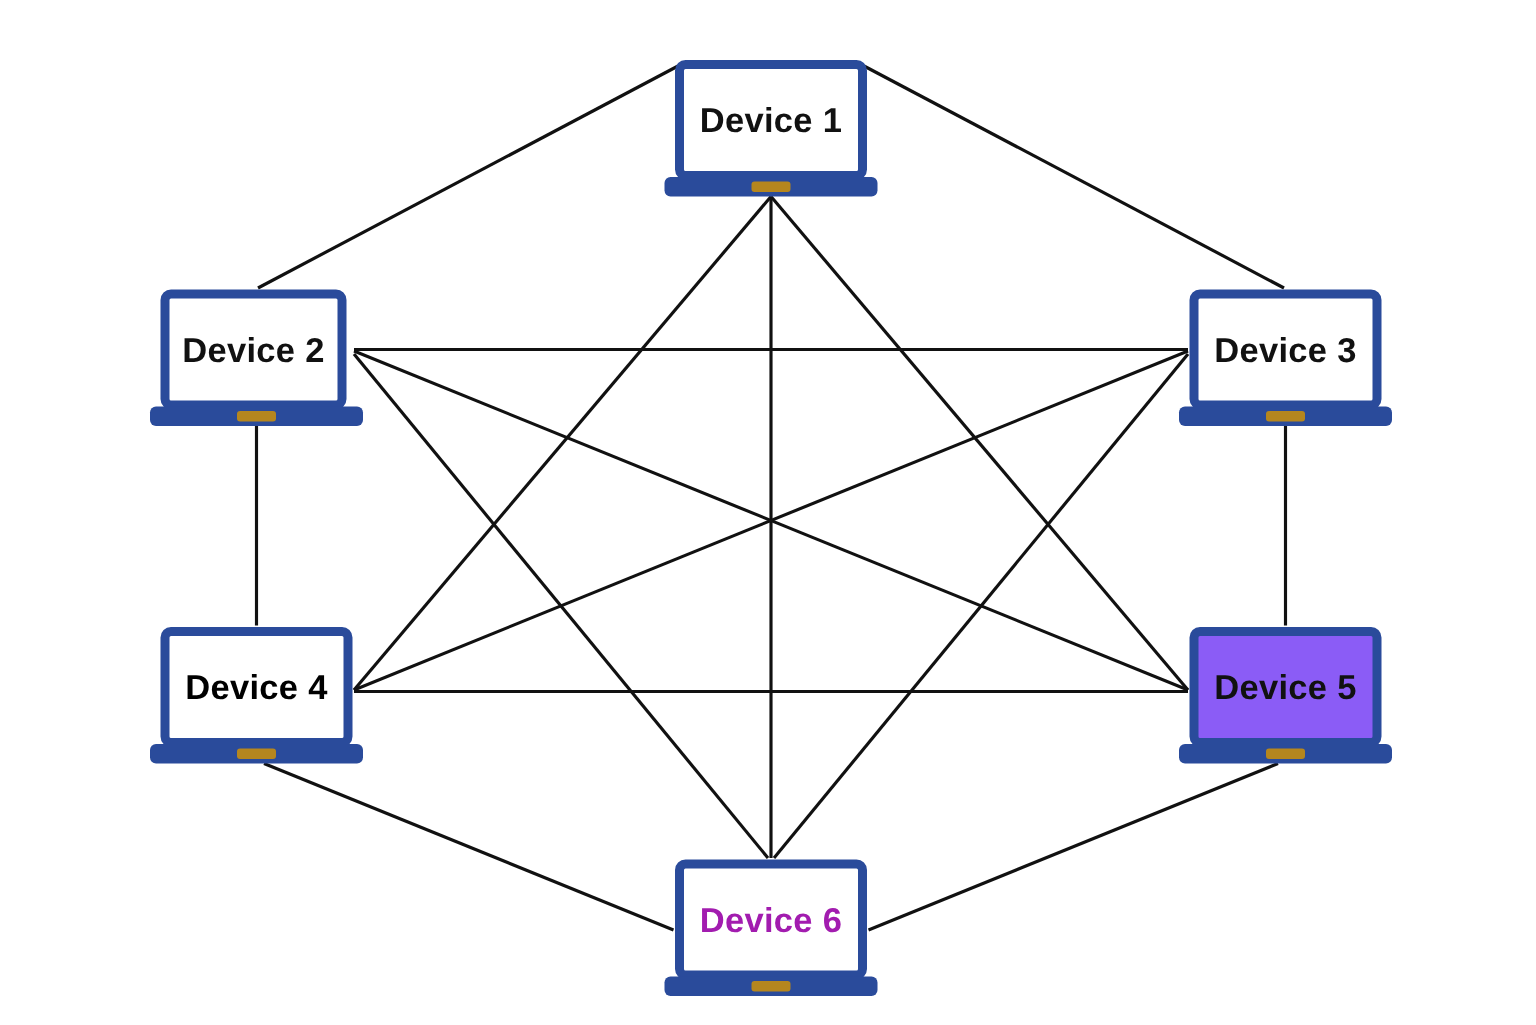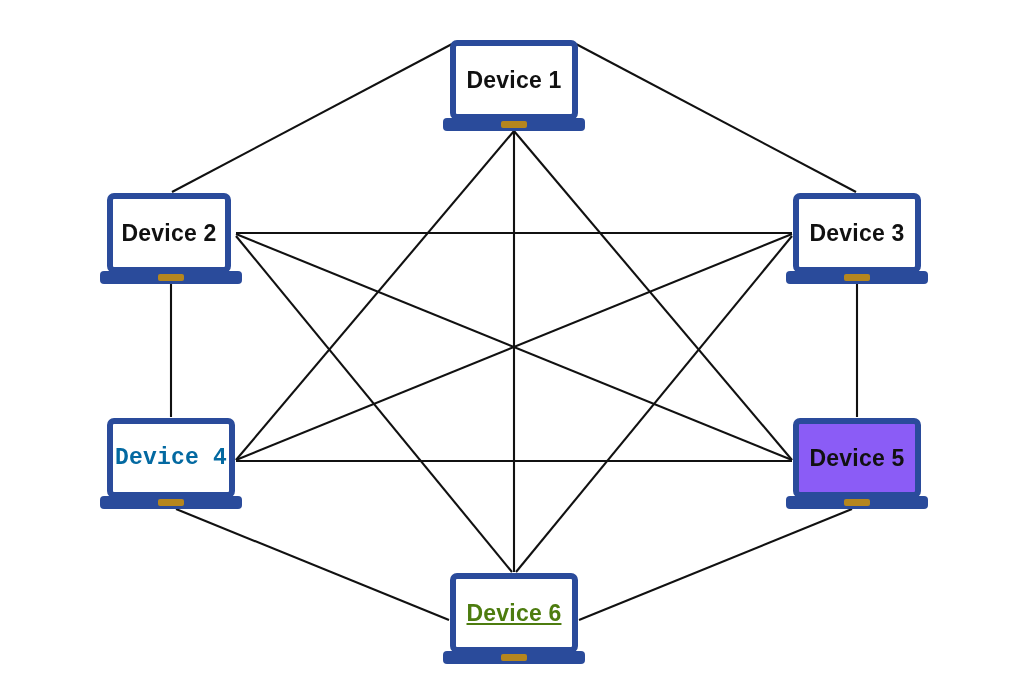--- a/index.html
+++ b/index.html
@@ -117,37 +117,37 @@
       <div class="node">
         <div class="node-screen" style="left: 793px; top: 193px; width: 128px; height: 80px; border-color: rgb(42, 75, 155); background: rgb(255, 255, 255);">
           <span class="node-label" style="color: rgb(17, 17, 17);">Device 3</span>
         </div>
         <div class="node-base" style="left: 786px; top: 271px; width: 142px; height: 13px; background: rgb(42, 75, 155);">
           <div class="node-trackpad" style="background: rgb(181, 134, 30);"></div>
         </div>
       </div>
       <div class="node">
         <div class="node-screen" style="left: 107px; top: 418px; width: 128px; height: 80px; border-color: rgb(42, 75, 155); background: rgb(255, 255, 255);">
-          <span class="node-label" style="color: #0369a1; font-family: Liberation Mono, monospace;">Device 4</span>
+          <span class="node-label" style="color: #000000;">Device 4</span>
         </div>
         <div class="node-base" style="left: 100px; top: 496px; width: 142px; height: 13px; background: rgb(42, 75, 155);">
           <div class="node-trackpad" style="background: rgb(181, 134, 30);"></div>
         </div>
       </div>
       <div class="node">
         <div class="node-screen" style="left: 793px; top: 418px; width: 128px; height: 80px; border-color: rgb(42, 75, 155); background: #8b5cf6;">
           <span class="node-label" style="color: rgb(17, 17, 17);">Device 5</span>
         </div>
         <div class="node-base" style="left: 786px; top: 496px; width: 142px; height: 13px; background: rgb(42, 75, 155);">
           <div class="node-trackpad" style="background: rgb(181, 134, 30);"></div>
         </div>
       </div>
       <div class="node">
         <div class="node-screen" style="left: 450px; top: 573px; width: 128px; height: 80px; border-color: rgb(42, 75, 155); background: rgb(255, 255, 255);">
-          <span class="node-label" style="color: #4d7c0f; text-decoration: underline;">Device 6</span>
+          <span class="node-label" style="color: #a21caf;">Device 6</span>
         </div>
         <div class="node-base" style="left: 443px; top: 651px; width: 142px; height: 13px; background: rgb(42, 75, 155);">
           <div class="node-trackpad" style="background: rgb(181, 134, 30);"></div>
         </div>
       </div>
     </div>
 
 </div>
 
 </body></html>

